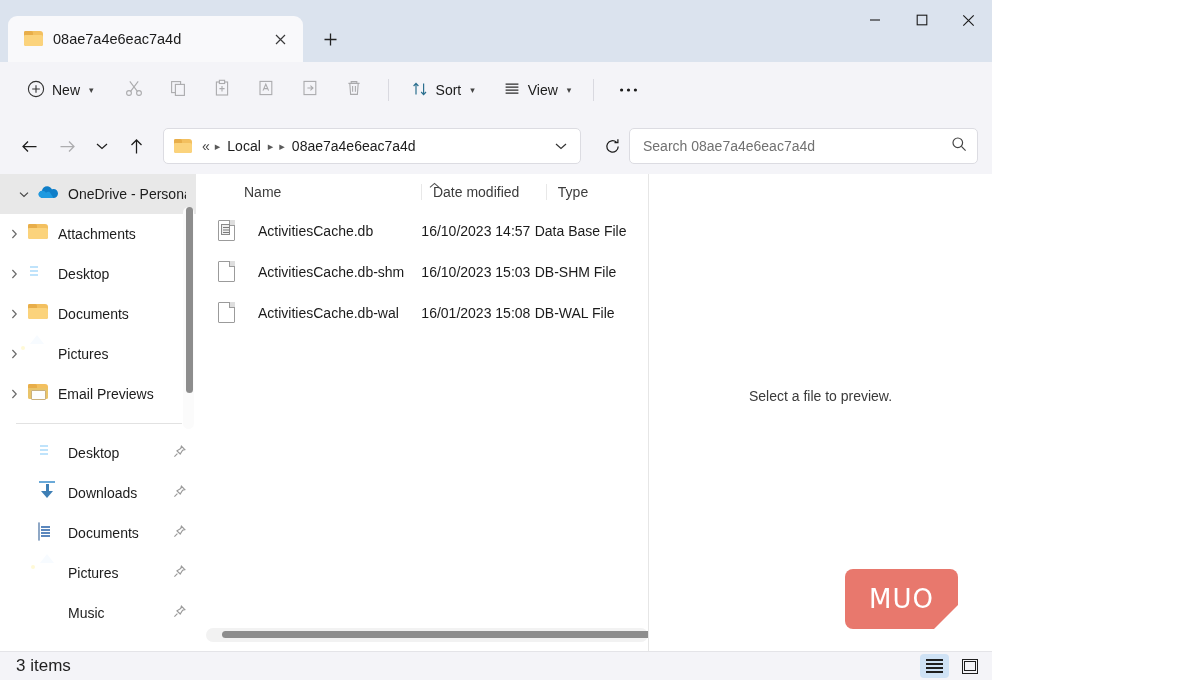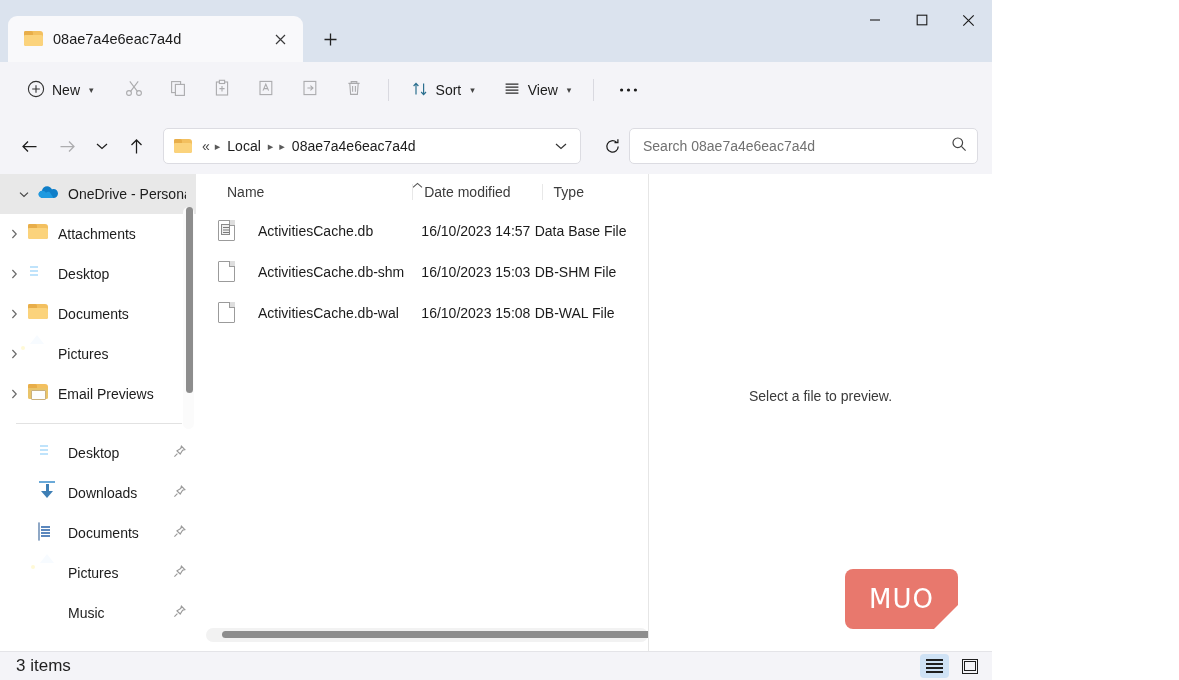--- a/index.html
+++ b/index.html
@@ -225,21 +225,21 @@
   .sb-thumb {
     position:absolute; right:3.5px; top:33px; width:7px; height:186px;
     background:#8d8d8d; border-radius:4px;
   }
 
   
   .filearea { flex: 1; display: flex; flex-direction: column; min-width: 0; background:#ffffff; position:relative; }
   .columns {
     height: 36px; display: flex; align-items: center;
     position: relative; flex: none;
-    padding-left: 31px;
+    padding-left: 48px;
     border-bottom: 0;
   }
   .col { font-size: 14px; color: #3c3c3c; position: relative; }
   .col.name { width: 310px; }
   .col.date { width: 180px; padding-left: 11px; border-left: 1px solid #e8e8e8; }
   .col.type { width: 170px; padding-left: 11px; border-left: 1px solid #e8e8e8; margin-left: 17px; }
   .sort-indicator {
     position: absolute; left: 185px; top: -5px;
     color: #555; font-size: 11px;
   }
@@ -720,21 +720,21 @@
         </div>
 
         <div class="row">
           <div class="cell-name">
             <span class="fico">
               <span class="pg"></span>
                 <span class="fold"></span>
             </span>
             <span>ActivitiesCache.db-wal</span>
           </div>
-          <div class="cell-date">16/10/2023 15:08</div>
+          <div class="cell-date">16/01/2023 15:08</div>
           <div class="cell-type">DB-WAL File</div>
         </div>
       </div>
 
       <div class="hscroll-area">
         <div class="hs-track"></div>
         <div class="hs-thumb"></div>
       </div>
     </div>
 

